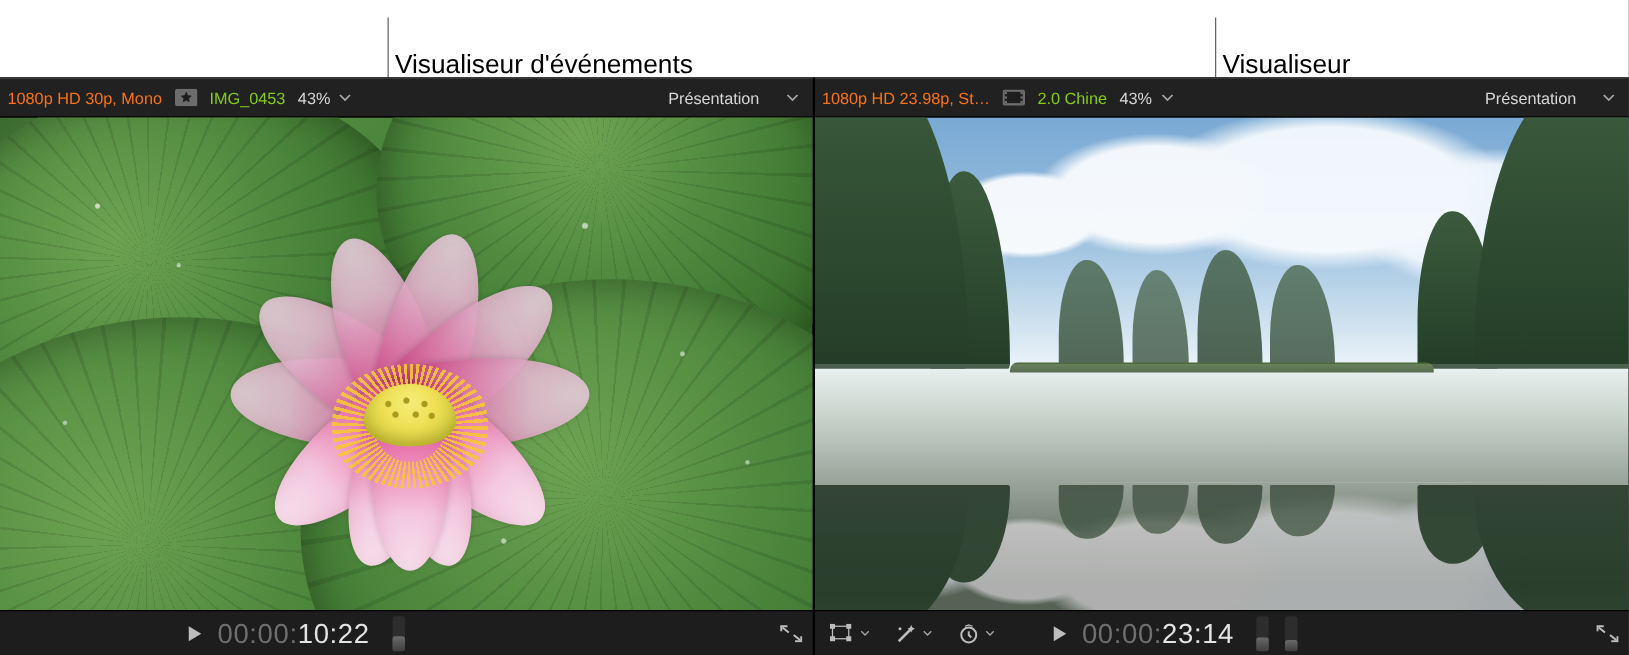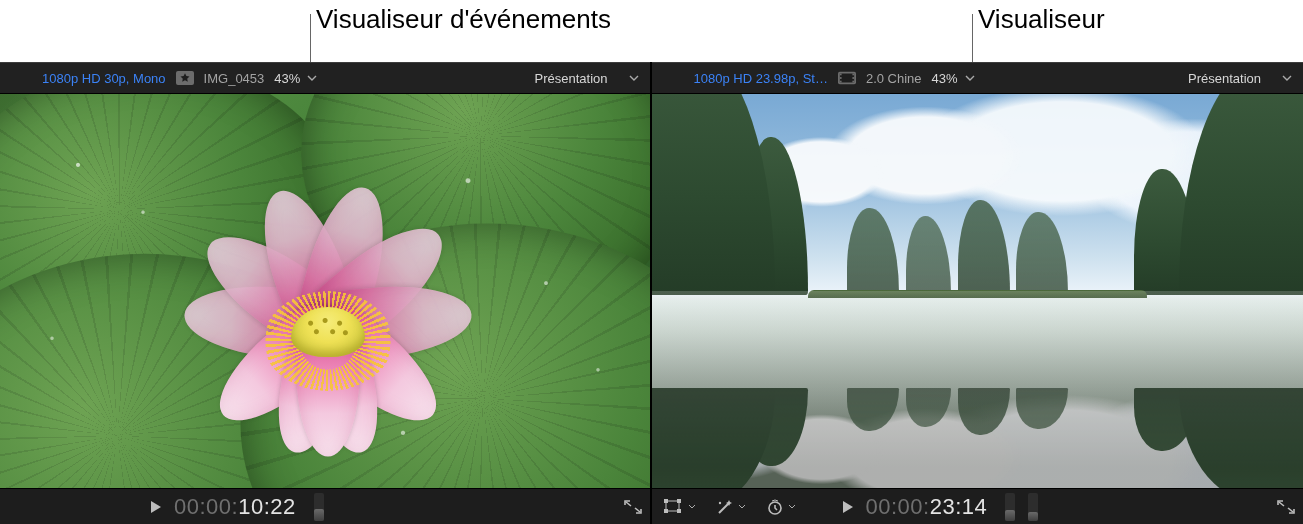--- a/index.html
+++ b/index.html
@@ -10,22 +10,23 @@
     font-family: -apple-system, "Helvetica Neue", Arial, sans-serif;
     overflow: hidden;
   }
   .callouts {
     position: relative;
     height: 62px;
     width: 100%;
   }
   .callout {
     position: absolute;
-    font-size: 26px;
+    font-size: 21px;
     color: #000;
+    margin-top: 36px;
   }
   .callout-line {
     position: absolute;
     width: 1px;
     background: #666;
   }
   .app {
     width: 100%;
     height: 462px;
     display: flex;
@@ -45,28 +46,28 @@
     border-top: 1px solid #3d3d3d;
     border-bottom: 1px solid #000;
     display: flex;
     align-items: center;
     padding: 0 6px;
     gap: 10px;
     color: #b9b9b9;
     font-size: 13px;
     white-space: nowrap;
   }
-  .format { color: #3b82f6; margin-left: 36px; }
+  .format { color: #f97316; }
   .clip-icon {
     width: 18px; height: 14px;
     display: flex; align-items: center; justify-content: center;
     color: #9b9b9b;
     flex: 0 0 auto;
   }
-  .clip-name { color: #a3a3a3; }
+  .clip-name { color: #84cc16; }
   .zoom-group { display: flex; align-items: center; gap: 6px; color: #d7d7d7; }
   .chev {
     width: 12px; height: 12px;
     display: inline-flex; align-items: center; justify-content: center;
     color: #9b9b9b;
   }
   .spacer { flex: 1; }
   .view-menu { display: flex; align-items: center; gap: 20px; color: #d7d7d7; padding-right: 4px; }
   .viewport {
     flex: 1;

